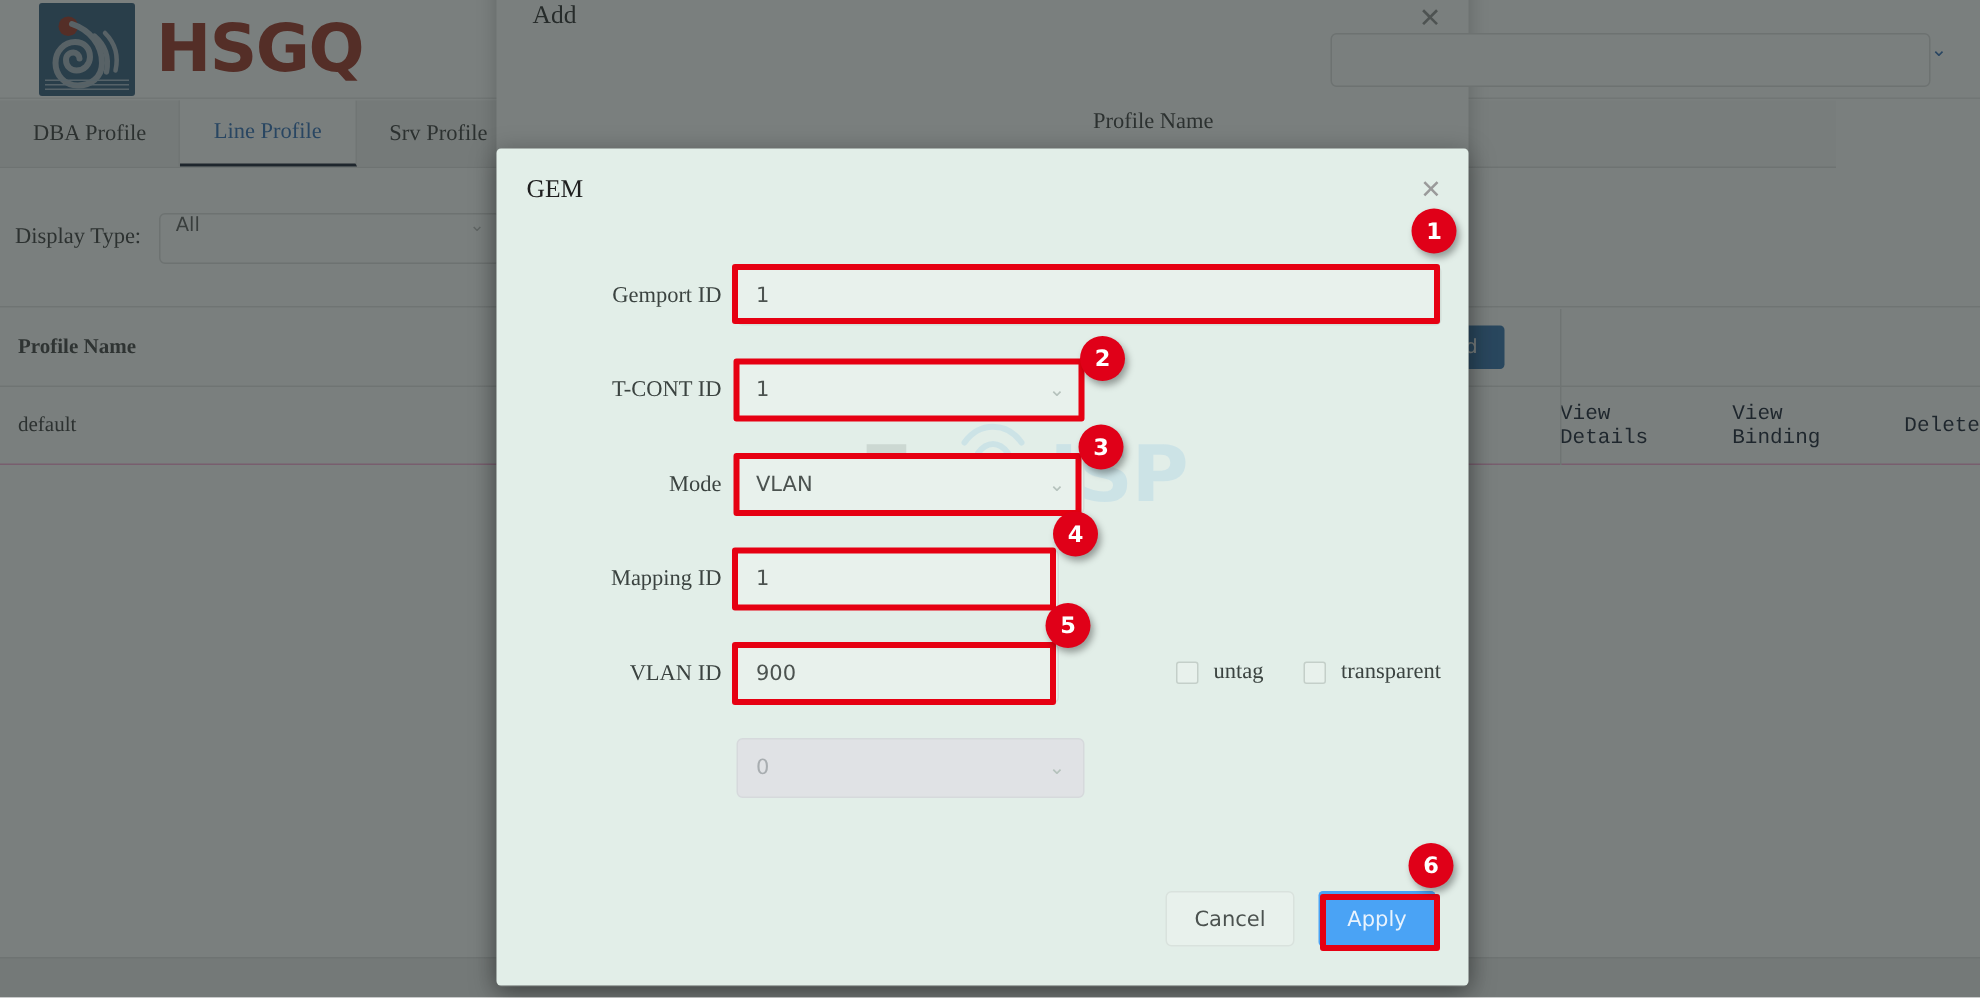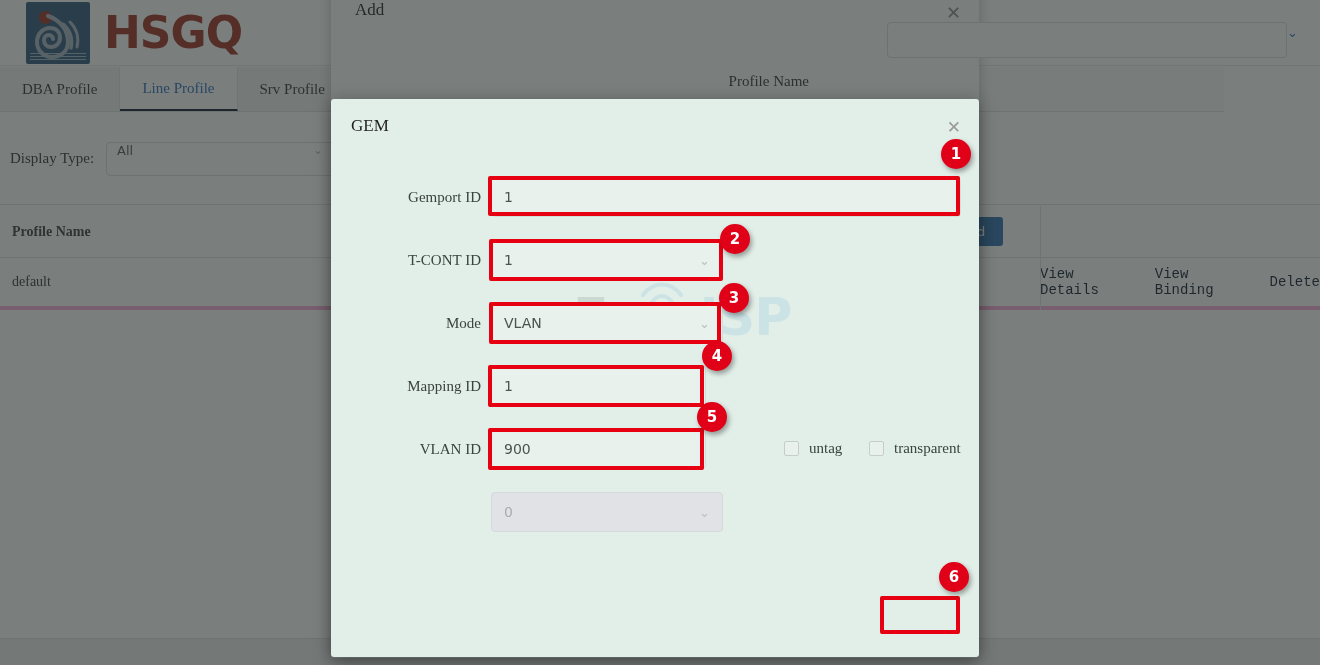--- a/index.html
+++ b/index.html
@@ -85,21 +85,21 @@
     margin-left: auto; color: #bbb; font-size: 12px;
   }
 
   .table-head {
     position: absolute; left: 0; top: 206px; width: 1320px; height: 52px;
     background: #ffffff; border-bottom: 1px solid #e3e3e3;
     display: flex; align-items: center;
   }
   .table-row {
     position: absolute; left: 0; top: 258px; width: 1320px; height: 52px;
-    background: #ffffff; border-bottom: 4px solid #f9a8d4;
+    background: #ffffff; border-bottom: 1px solid #f9a8d4;
     display: flex; align-items: center;
   }
   .cell { padding: 0 12px; font-size: 14px; color: #333; }
   .cell.head { font-weight: bold; color: #3a3a3a; }
   .col-name { width: 385px; }
   .col-mid { flex: 1; }
   .col-set { width: 180px; display: flex; align-items: center; gap: 16px; }
   .col-act { width: 280px; display: flex; align-items: center; gap: 26px; justify-content: flex-start; }
   .btn-add {
     background: #2b6cab; color: #fff; border: none; border-radius: 3px;
@@ -367,20 +367,24 @@
       </div>
     </div>
 
     <div class="frow" style="top:393px;">
       <div class="finput disabled" style="left:160px; width:232px;">
         <span>0</span>
         <span class="chev">⌄</span>
       </div>
     </div>
 
+    <div class="gem-actions">
+      <button class="btn-cancel">Cancel</button>
+      <button class="btn-apply">Apply</button>
+    </div>
   </div>
 
   <div class="hl" style="left:488px; top:176px; width:472px; height:40px;"></div>
   <div class="hl" style="left:489px; top:239px; width:234px; height:42px;"></div>
   <div class="hl" style="left:489px; top:302px; width:232px; height:42px;"></div>
   <div class="hl" style="left:488px; top:365px; width:216px; height:42px;"></div>
   <div class="hl" style="left:488px; top:428px; width:216px; height:42px;"></div>
   <div class="hl" style="left:880px; top:596px; width:80px; height:38px;"></div>
 
   <div class="badge" style="left:941px; top:139px;">1</div>

